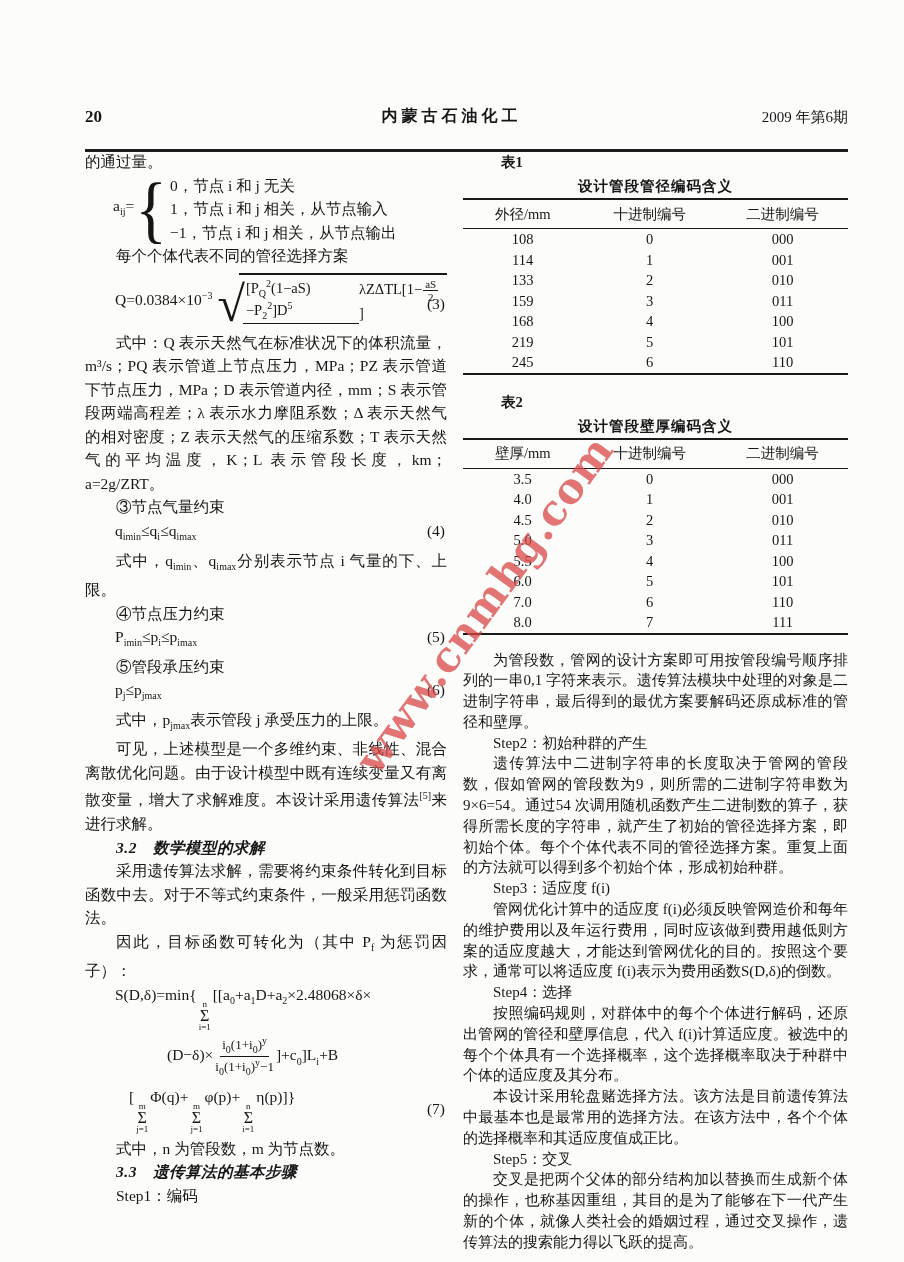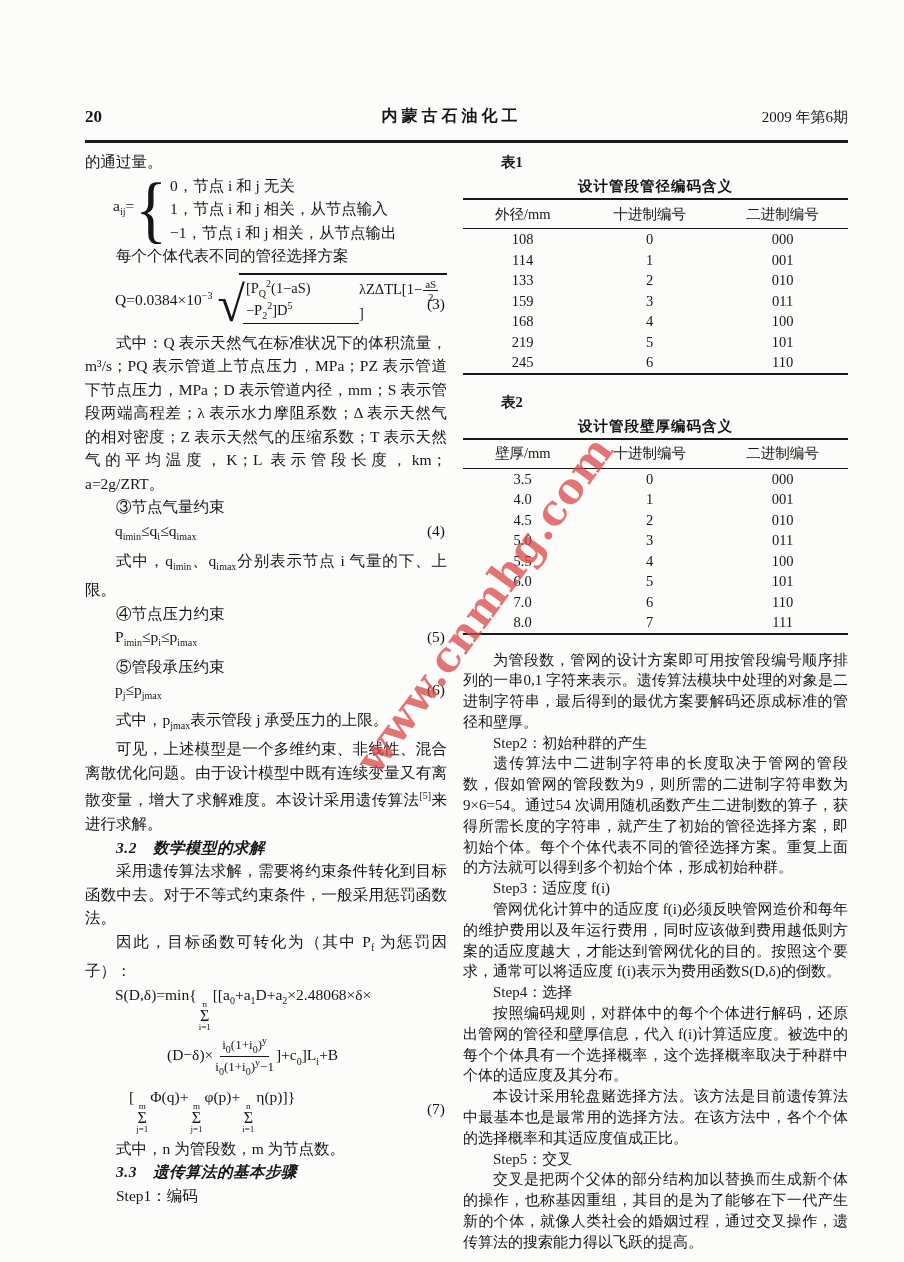--- a/index.html
+++ b/index.html
@@ -5,21 +5,21 @@
   html,body{margin:0;padding:0;}
   body{
     width:904px;height:1262px;position:relative;overflow:hidden;
     background:#fcfcfa;color:#161616;
     font-family:"Liberation Serif","DejaVu Serif",serif;
   }
   
   .pg-header{
     position:absolute;left:85px;top:106px;width:763px;
     display:flex;align-items:flex-end;
-    border-bottom:3px solid #1c1c1c;padding-bottom:13px;
+    border-bottom:3px solid #1c1c1c;padding-bottom:22px;
   }
   .pg-num{font-weight:700;font-size:17px;width:120px;}
   .pg-journal{flex:1;text-align:center;font-size:16px;letter-spacing:4px;font-weight:600;}
   .pg-issue{width:150px;text-align:right;font-size:15px;}
   
   .cols{position:absolute;left:85px;top:150px;width:763px;display:flex;gap:16px;z-index:1;}
   .col-left{width:362px;font-size:15.5px;line-height:23.5px;}
   .col-right{width:385px;font-size:15px;line-height:20.8px;}
   .col-left p,.col-right p{margin:0;text-align:justify;text-indent:2em;}
   p.cont{text-indent:0;}

